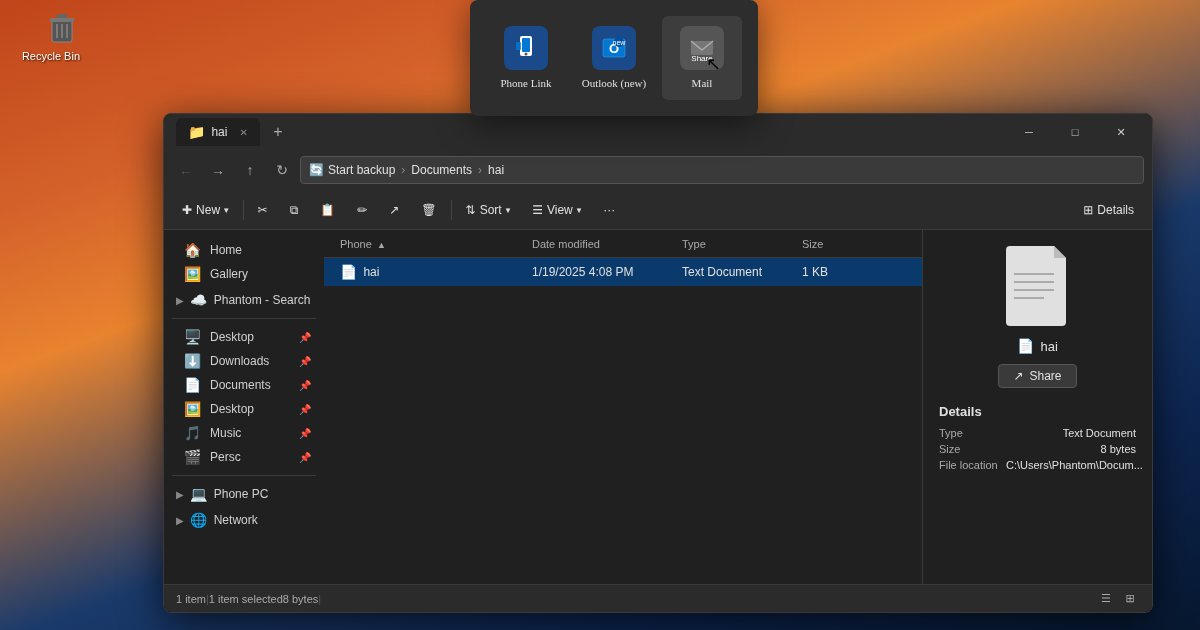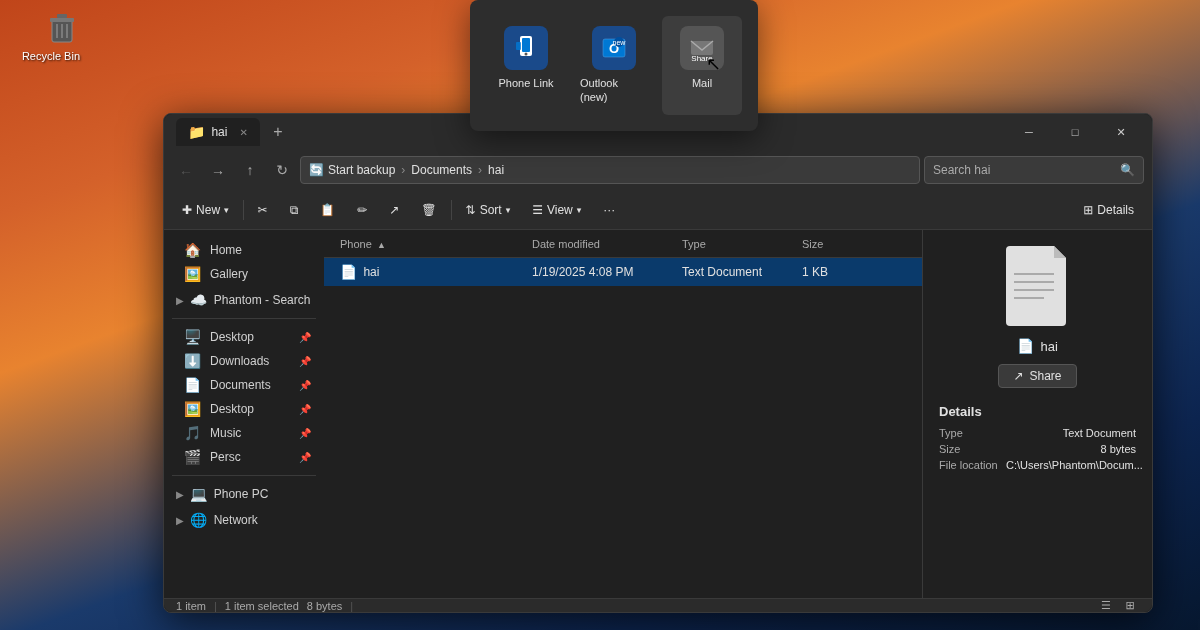--- a/index.html
+++ b/index.html
@@ -79,20 +79,21 @@
       margin-bottom: 6px;
       display: flex;
       align-items: center;
       justify-content: center;
       border-radius: 8px;
     }
     .share-popup-label {
       color: #e0e0e0;
       font-size: 11px;
       line-height: 1.3;
+      font-family: Liberation Serif, serif;
     }
 
     
     .explorer-window {
       position: absolute;
       top: 113px;
       left: 163px;
       width: 990px;
       height: 500px;
       background: #202020;
@@ -370,31 +371,31 @@
       justify-content: space-between;
       width: 100%;
       font-size: 11px;
       margin-bottom: 4px;
     }
     .detail-label { color: #aaa; }
     .detail-value { color: #e0e0e0; text-align: right; max-width: 130px; }
 
     
     .status-bar {
-      height: 14px;
+      height: 28px;
       background: #2b2b2b;
       border-top: 1px solid #3a3a3a;
       border-radius: 0 0 8px 8px;
       display: flex;
       align-items: center;
       padding: 0 12px;
       font-size: 11px;
       color: #aaa;
       flex-shrink: 0;
-      gap: 8px;
+      gap: 0;
     }
     .status-sep { color: #555; }
     .status-right { margin-left: auto; display: flex; gap: 4px; }
     .view-toggle-btn {
       width: 20px;
       height: 20px;
       display: flex;
       align-items: center;
       justify-content: center;
       font-size: 11px;
@@ -498,24 +499,20 @@
     <div class="nav-btn">→</div>
     <div class="nav-btn">↑</div>
     <div class="nav-btn">↻</div>
     <div class="address-bar">
       <span style="font-size:12px;">🔄</span>
       <span>Start backup</span>
       <span class="breadcrumb-sep">›</span>
       <span>Documents</span>
       <span class="breadcrumb-sep">›</span>
       <span>hai</span>
-    </div>
-    <div class="search-box">
-      <span>Search hai</span>
-      <span style="margin-left:auto; font-size:12px;">🔍</span>
     </div>
   </div>
 
   <div class="toolbar">
     <div class="toolbar-btn">
       <span>✚</span>
       <span>New</span>
       <span style="font-size:9px;">▾</span>
     </div>
     <div class="toolbar-separator"></div>

